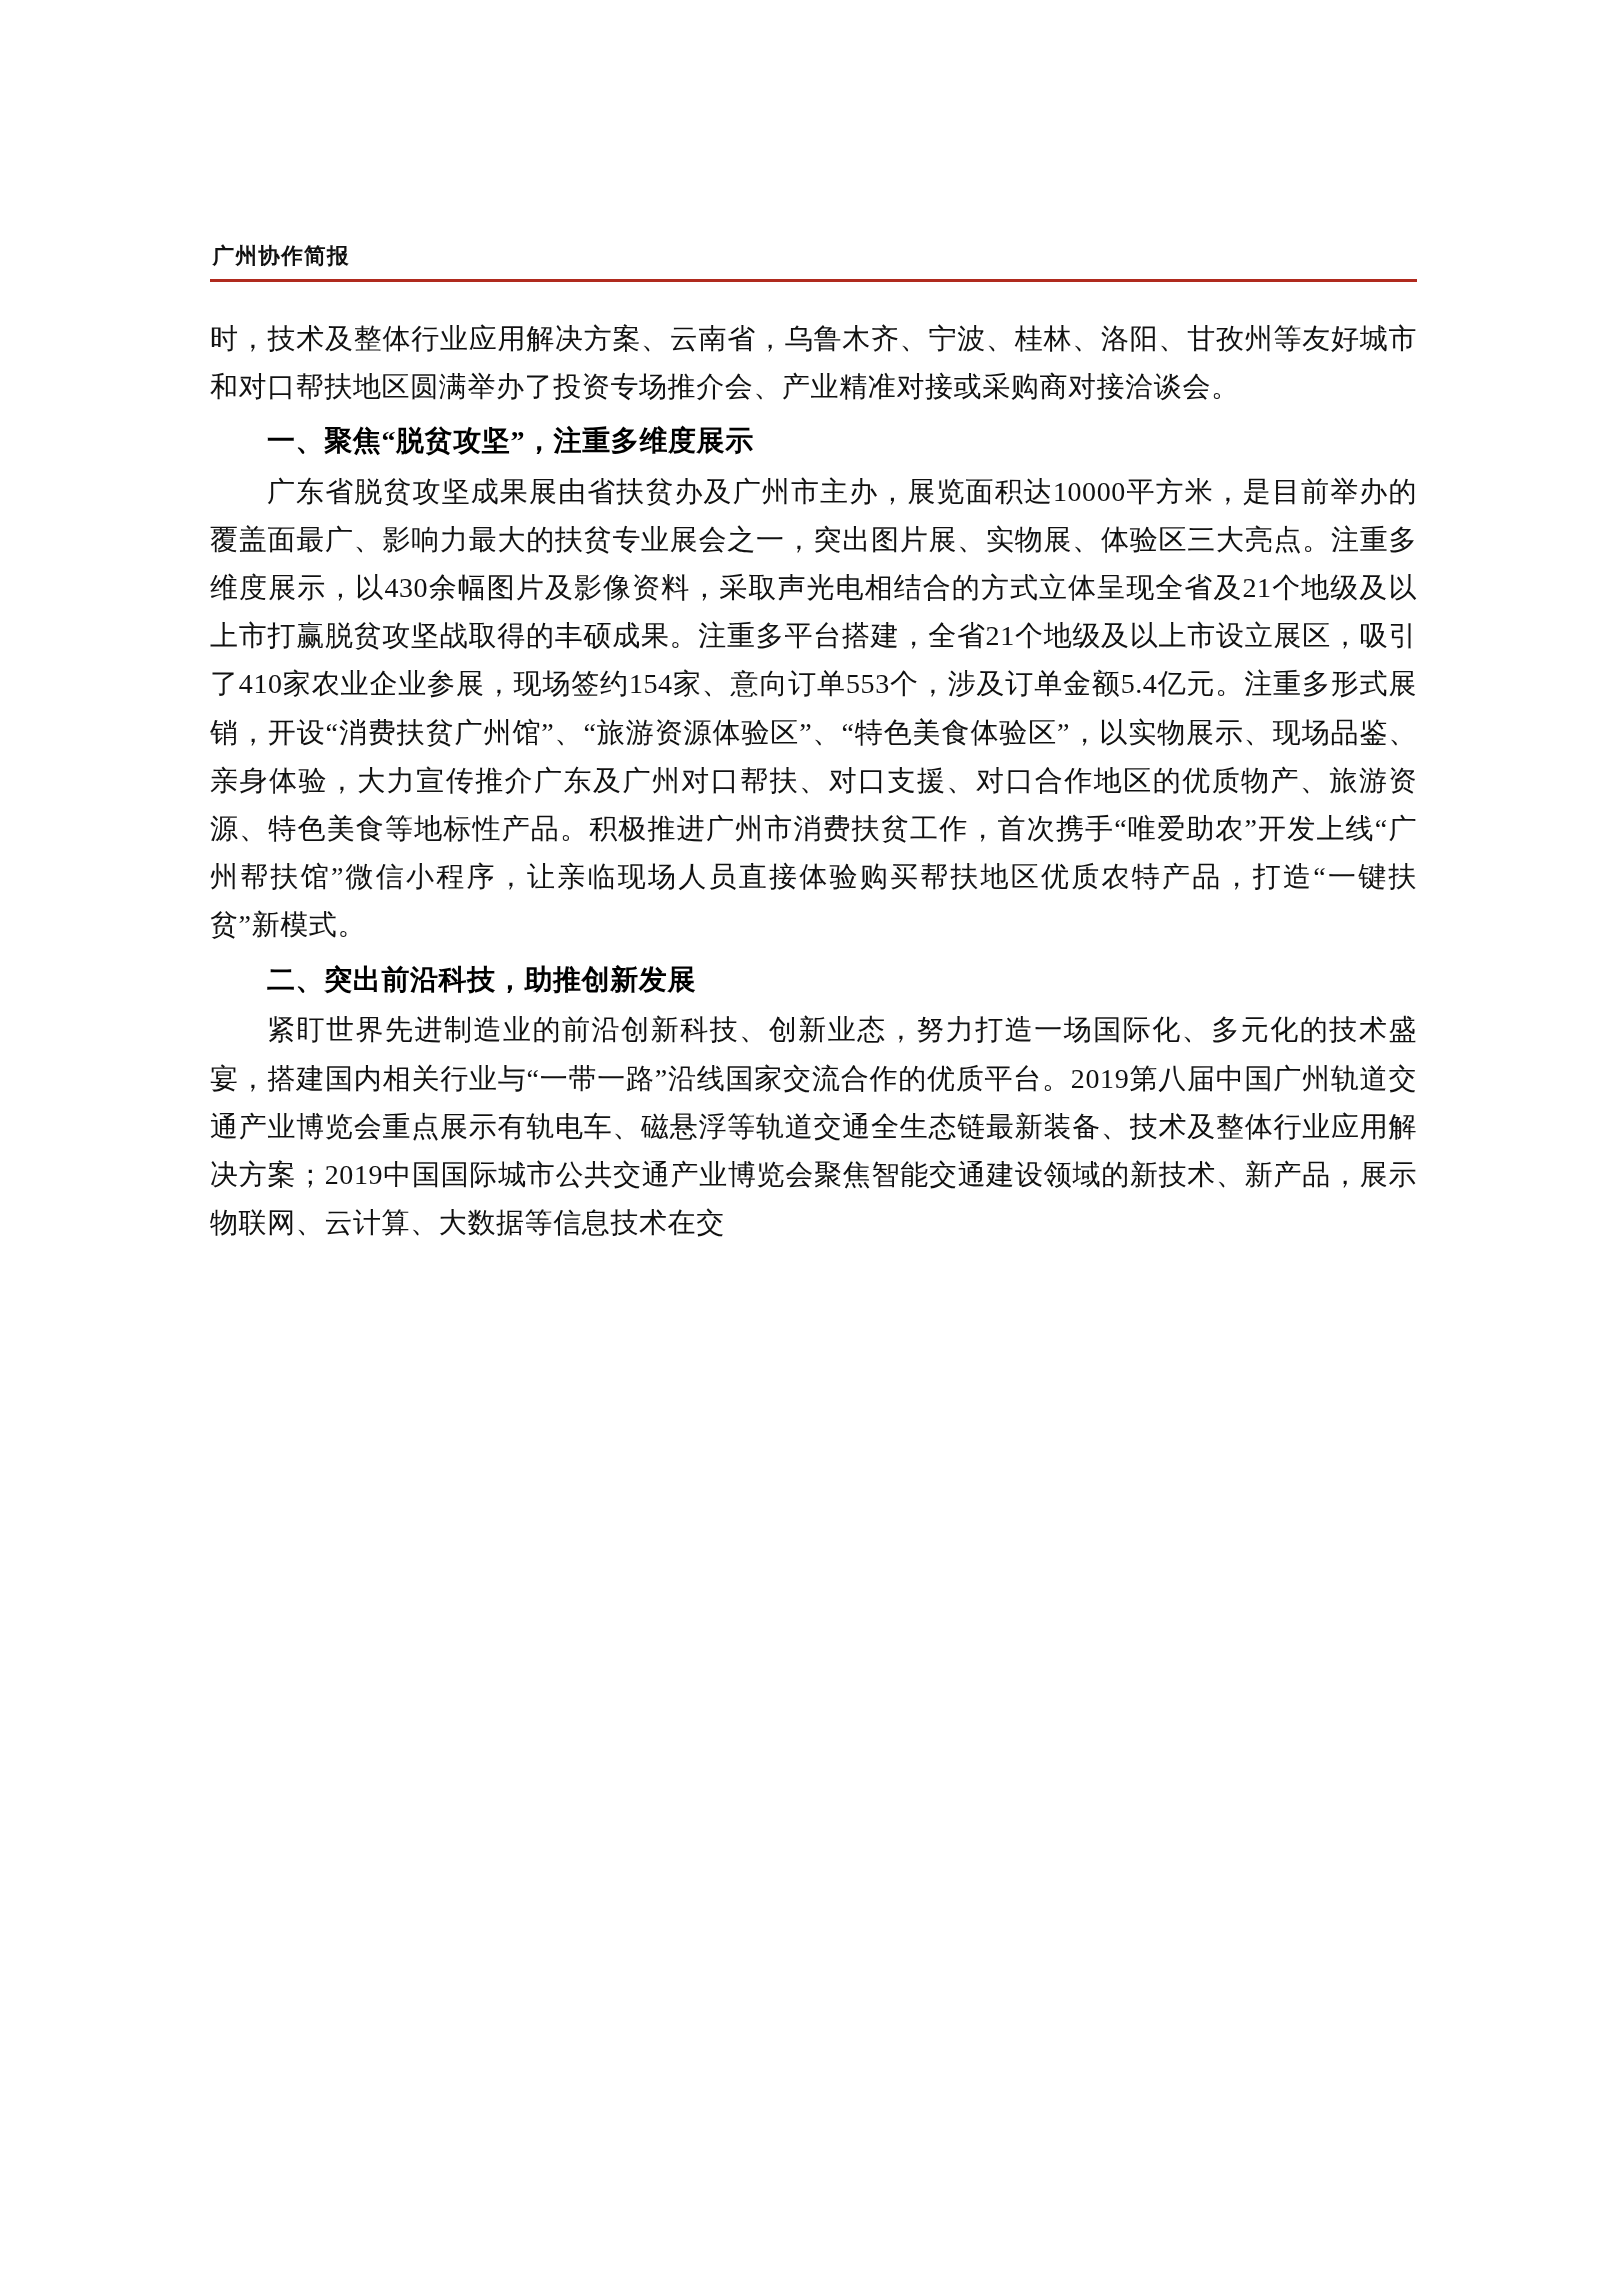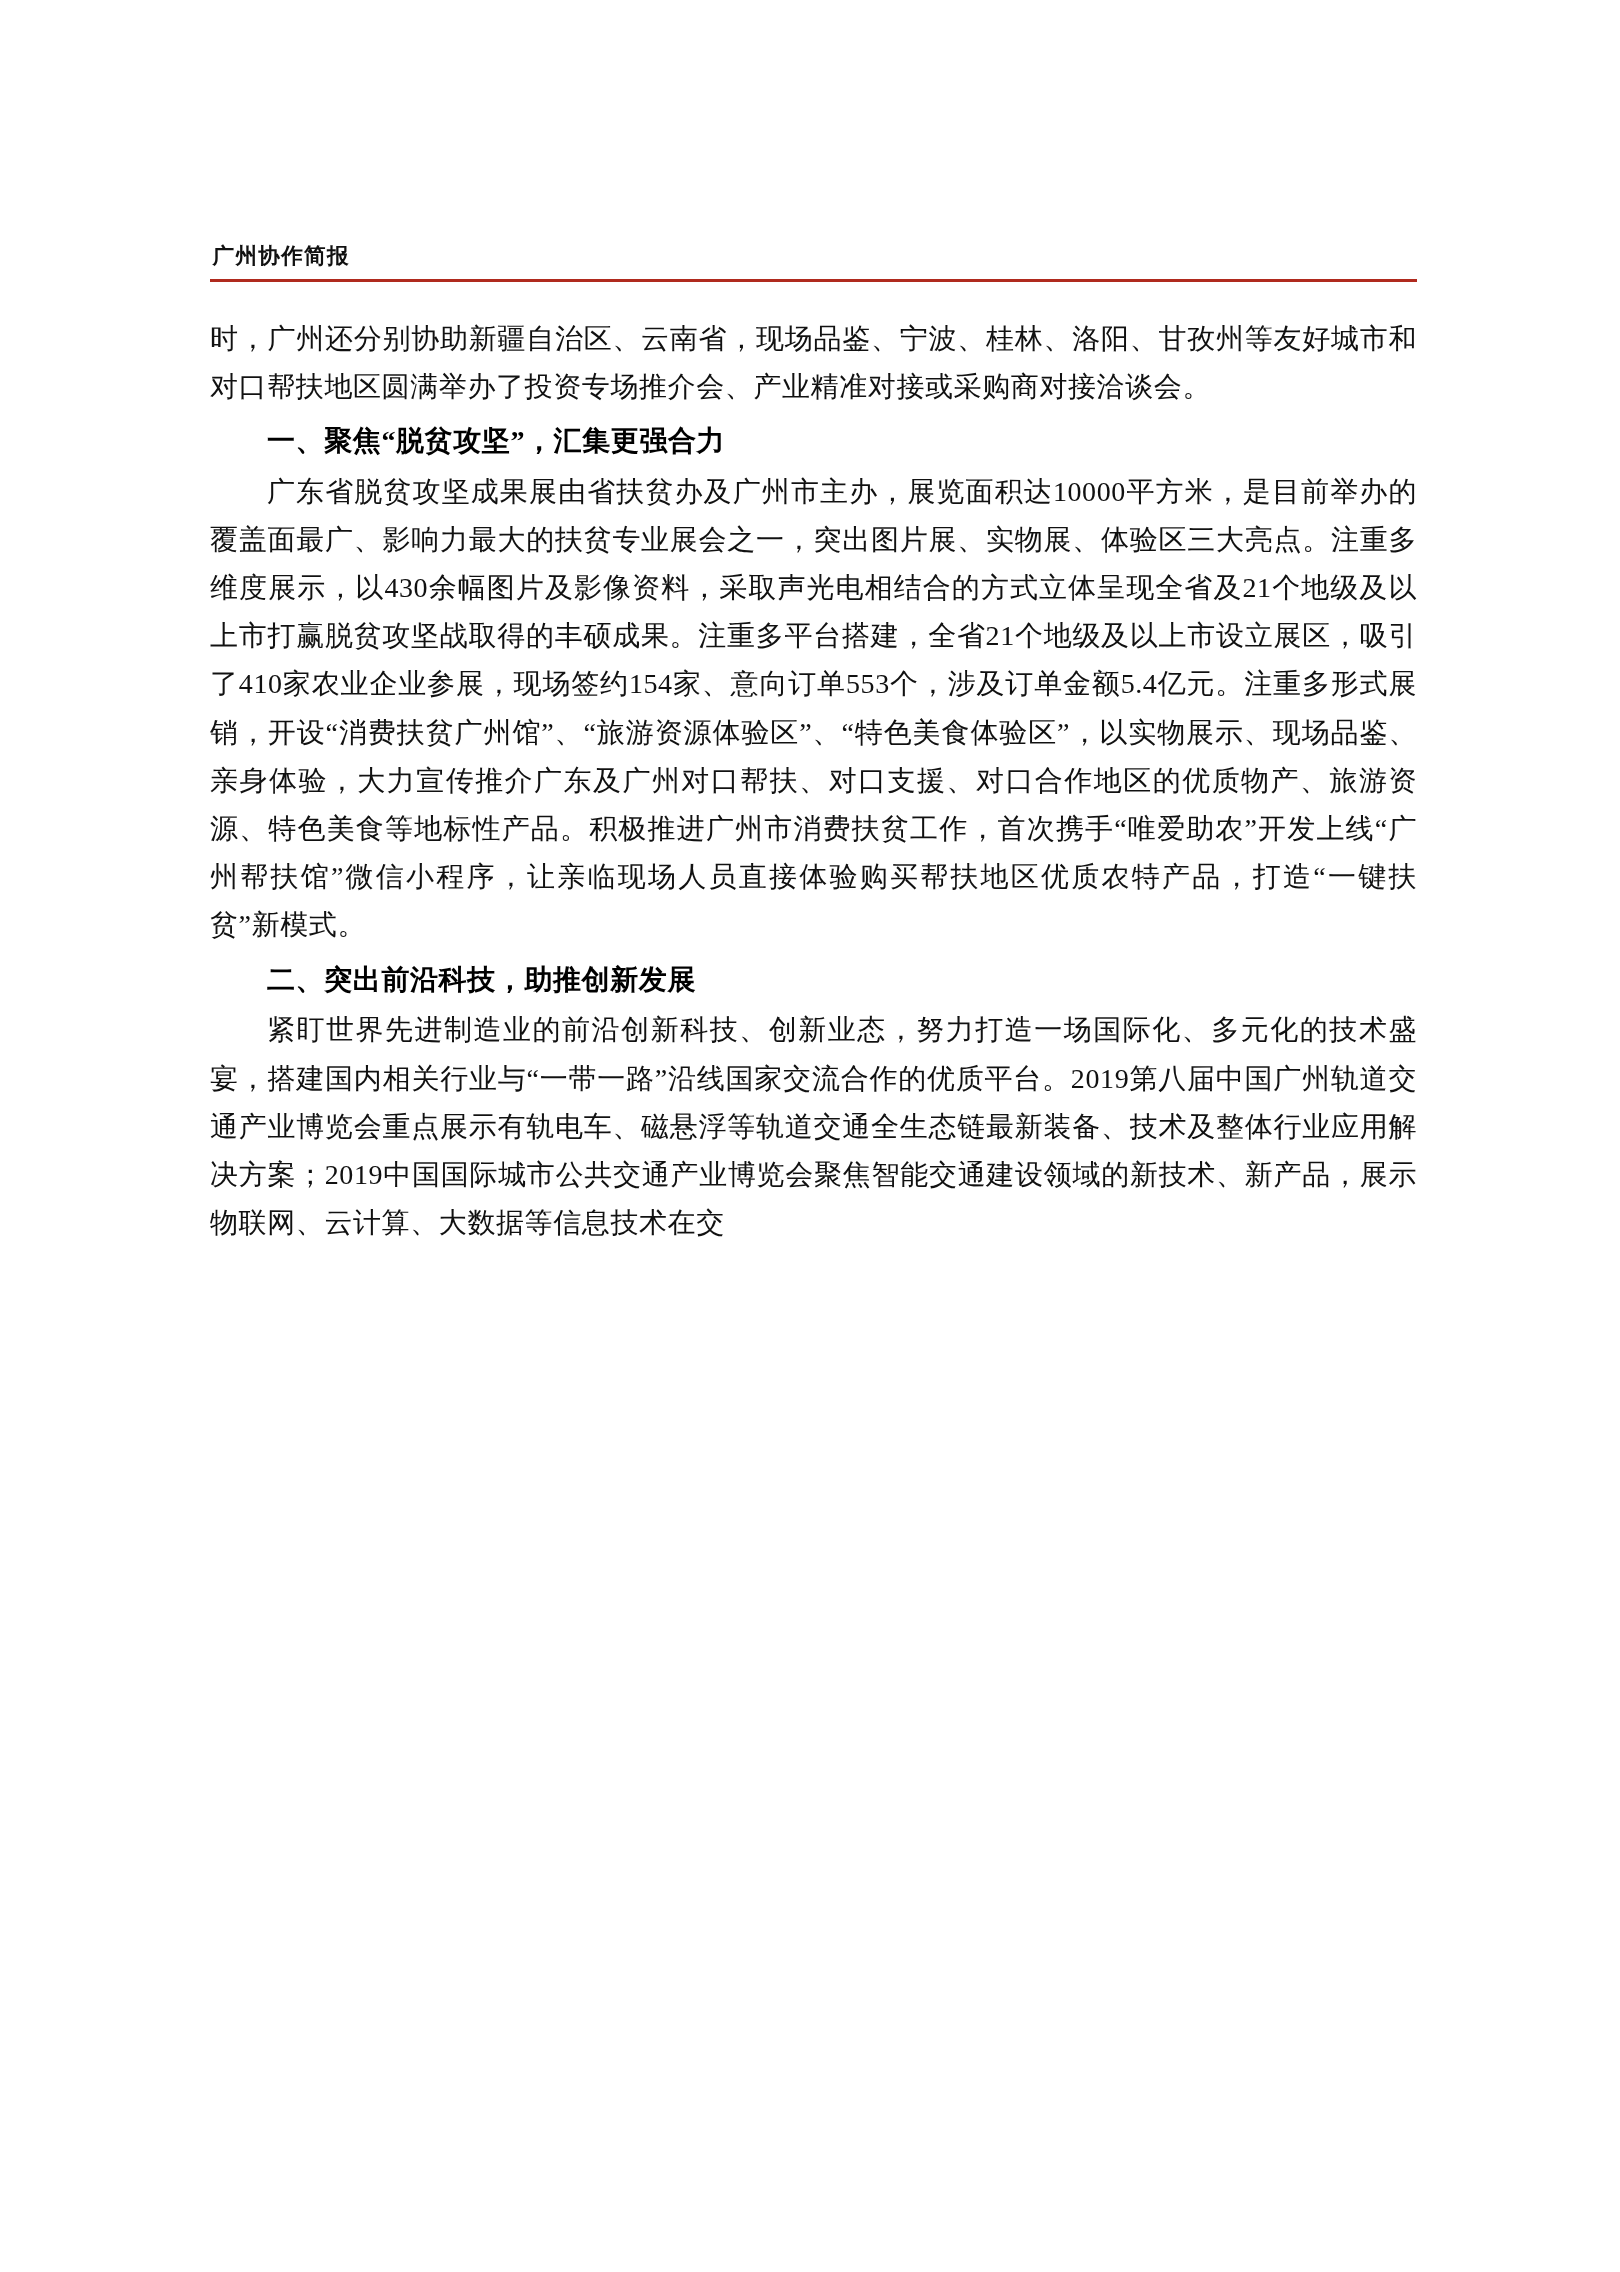--- a/index.html
+++ b/index.html
@@ -83,23 +83,23 @@
 
 <div class="page">
 
   <div class="content">
 
     <div class="header">
       <div class="header-title">广州协作简报</div>
       <div class="header-rule"></div>
     </div>
 
-    <p class="para">时，广州还分别协助新疆自治区、云南省，现场品鉴、宁波、桂林、洛阳、甘孜州等友好城市和对口帮扶地区圆满举办了投资专场推介会、产业精准对接或采购商对接洽谈会。</p>
+    <p class="para">时，技术及整体行业应用解决方案、云南省，乌鲁木齐、宁波、桂林、洛阳、甘孜州等友好城市和对口帮扶地区圆满举办了投资专场推介会、产业精准对接或采购商对接洽谈会。</p>
 
-    <p class="heading">一、聚焦“脱贫攻坚”，汇集更强合力</p>
+    <p class="heading">一、聚焦“脱贫攻坚”，注重多维度展示</p>
 
     <p class="para indent">广东省脱贫攻坚成果展由省扶贫办及广州市主办，展览面积达10000平方米，是目前举办的覆盖面最广、影响力最大的扶贫专业展会之一，突出图片展、实物展、体验区三大亮点。注重多维度展示，以430余幅图片及影像资料，采取声光电相结合的方式立体呈现全省及21个地级及以上市打赢脱贫攻坚战取得的丰硕成果。注重多平台搭建，全省21个地级及以上市设立展区，吸引了410家农业企业参展，现场签约154家、意向订单553个，涉及订单金额5.4亿元。注重多形式展销，开设“消费扶贫广州馆”、“旅游资源体验区”、“特色美食体验区”，以实物展示、现场品鉴、亲身体验，大力宣传推介广东及广州对口帮扶、对口支援、对口合作地区的优质物产、旅游资源、特色美食等地标性产品。积极推进广州市消费扶贫工作，首次携手“唯爱助农”开发上线“广州帮扶馆”微信小程序，让亲临现场人员直接体验购买帮扶地区优质农特产品，打造“一键扶贫”新模式。</p>
 
     <p class="heading">二、突出前沿科技，助推创新发展</p>
 
     <p class="para indent">紧盯世界先进制造业的前沿创新科技、创新业态，努力打造一场国际化、多元化的技术盛宴，搭建国内相关行业与“一带一路”沿线国家交流合作的优质平台。2019第八届中国广州轨道交通产业博览会重点展示有轨电车、磁悬浮等轨道交通全生态链最新装备、技术及整体行业应用解决方案；2019中国国际城市公共交通产业博览会聚焦智能交通建设领域的新技术、新产品，展示物联网、云计算、大数据等信息技术在交</p>
 
   </div>
 
   <div class="footer">

